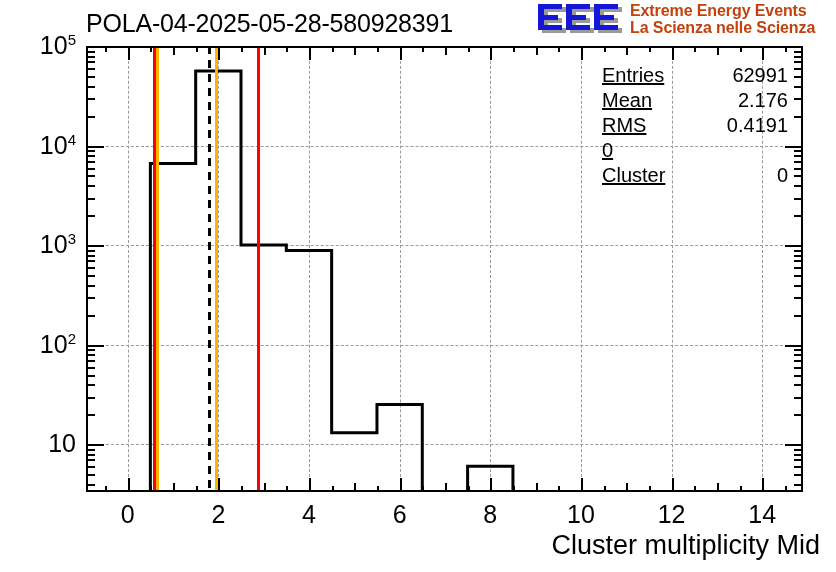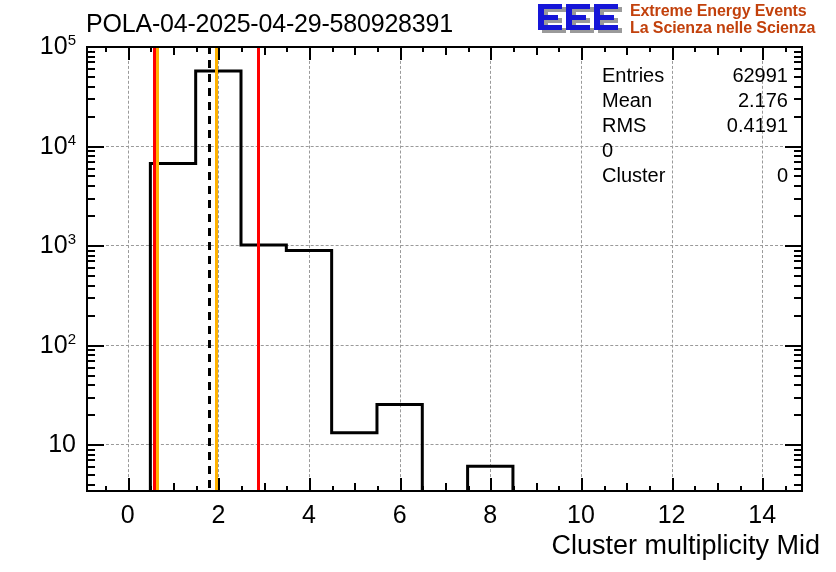--- a/index.html
+++ b/index.html
@@ -52,29 +52,29 @@
   #xtitle{position:absolute;left:430px;top:528px;width:390px;height:34px;
           font-size:27px;line-height:34px;text-align:right;white-space:nowrap;}
 
   
   #stats{position:absolute;left:592px;top:63px;width:200px;height:145px;
          font-size:20px;line-height:25px;}
   #stats-title{height:27px;text-align:center;border-bottom:1.5px solid #000;
                font-size:20px;line-height:24px;}
   #stats .row{display:flex;justify-content:space-between;height:25px;
               padding:0 4px 0 10px;box-sizing:border-box;}
-  #stats .row span:first-child{text-align:right;}
+  #stats .row span:first-child{text-align:right;text-decoration:underline;}
   #stats .row span:last-child{text-align:right;}
 </style>
 </head>
 <body>
 
 <div id="canvas">
 
-  <div id="title">POLA-04-2025-04-29-580928391</div>
+  <div id="title">POLA-04-2025-05-28-580928391</div>
 
   <div id="logo">
     <svg id="logo-mark" viewBox="0 0 88 32" width="88" height="32">
       <g fill="#9a9a9a">
         <rect x="6" y="3" width="24" height="5"></rect>
         <rect x="6" y="3" width="6" height="26"></rect>
         <rect x="6" y="14" width="20" height="5"></rect>
         <rect x="6" y="24" width="24" height="5"></rect>
         <rect x="34" y="3" width="24" height="5"></rect>
         <rect x="34" y="3" width="6" height="26"></rect>

